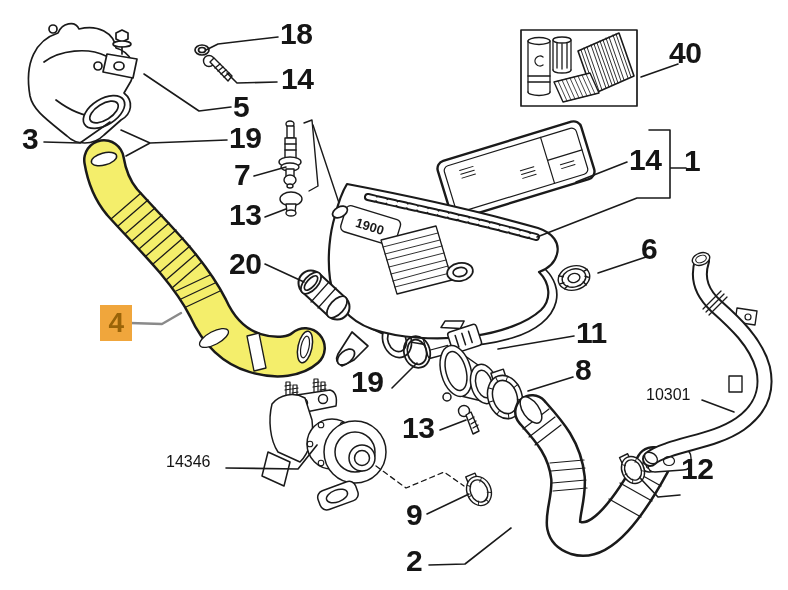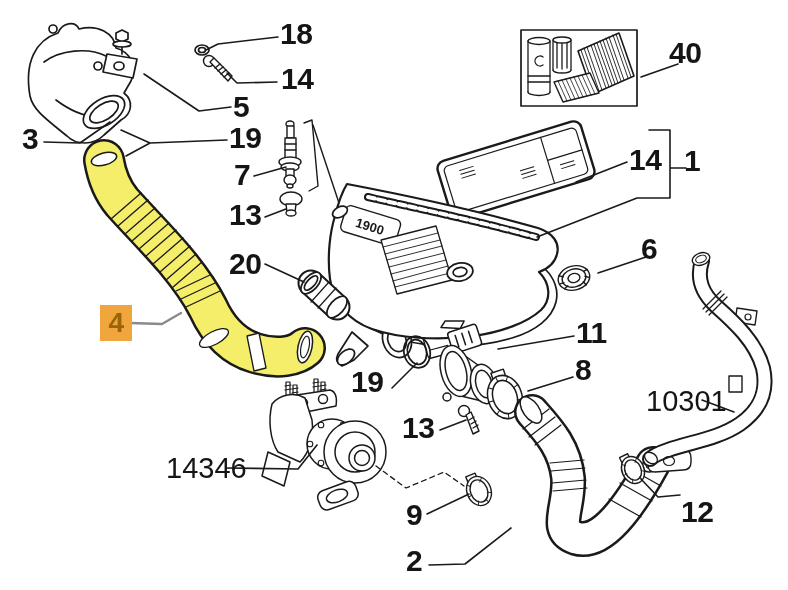--- a/index.html
+++ b/index.html
@@ -1,21 +1,21 @@
 <!DOCTYPE html>
 <html><head>
 <meta charset="utf-8">
 <style>
   html,body{margin:0;padding:0;background:#fff;}
   #stage{position:relative;width:788px;height:590px;background:#fff;overflow:hidden;
          font-family:"Liberation Sans",sans-serif;}
   #art{position:absolute;left:0;top:0;}
   .callout{position:absolute;font-family:"Liberation Sans",sans-serif;font-weight:700;
            font-size:30px;line-height:1;color:#151515;letter-spacing:-0.5px;white-space:nowrap;}
-  .callout.small{font-weight:400;font-size:29px;letter-spacing:0;}
+  .callout.small{font-weight:400;font-size:16px;letter-spacing:0;}
   .callout.badge{width:32px;height:36px;display:flex;align-items:center;justify-content:center;
                  font-size:28px;background:#F0A63C;color:#9A6408;}
 </style>
 </head>
 <body>
 
 <div id="stage" style="background: rgb(255, 255, 255);">
 <svg id="art" width="788" height="590" viewBox="0 0 788 590" stroke="#1a1a1a" stroke-width="1.7" fill="none" stroke-linecap="round" stroke-linejoin="round">
 
   <g>
@@ -424,21 +424,21 @@
   <div class="callout" style="left:406px;top:546px">2</div>
   <div class="callout" style="left:22px;top:124px">3</div>
   <div class="callout badge" style="left: 100px; top: 305px; background: rgb(240, 166, 60); color: rgb(154, 100, 8);">4</div>
   <div class="callout" style="left:233px;top:92px">5</div>
   <div class="callout" style="left:641px;top:234px">6</div>
   <div class="callout" style="left:234px;top:160px">7</div>
   <div class="callout" style="left:575px;top:355px">8</div>
   <div class="callout" style="left:406px;top:500px">9</div>
   <div class="callout" style="left:402px;top:413px">13</div>
   <div class="callout" style="left:351px;top:367px">19</div>
-  <div class="callout" style="left:681px;top:497px">12</div>
+  <div class="callout" style="left:681px;top:454px">12</div>
   <div class="callout" style="left:229px;top:200px">13</div>
   <div class="callout" style="left:281px;top:64px">14</div>
   <div class="callout" style="left:280px;top:19px">18</div>
   <div class="callout" style="left:629px;top:145px">14</div>
   <div class="callout" style="left:576px;top:318px">11</div>
   <div class="callout" style="left:229px;top:249px">20</div>
   <div class="callout" style="left:229px;top:123px">19</div>
   <div class="callout" style="left:669px;top:38px">40</div>
   <div class="callout small" style="left:166px;top:454px">14346</div>
   <div class="callout small" style="left:646px;top:387px">10301</div>

